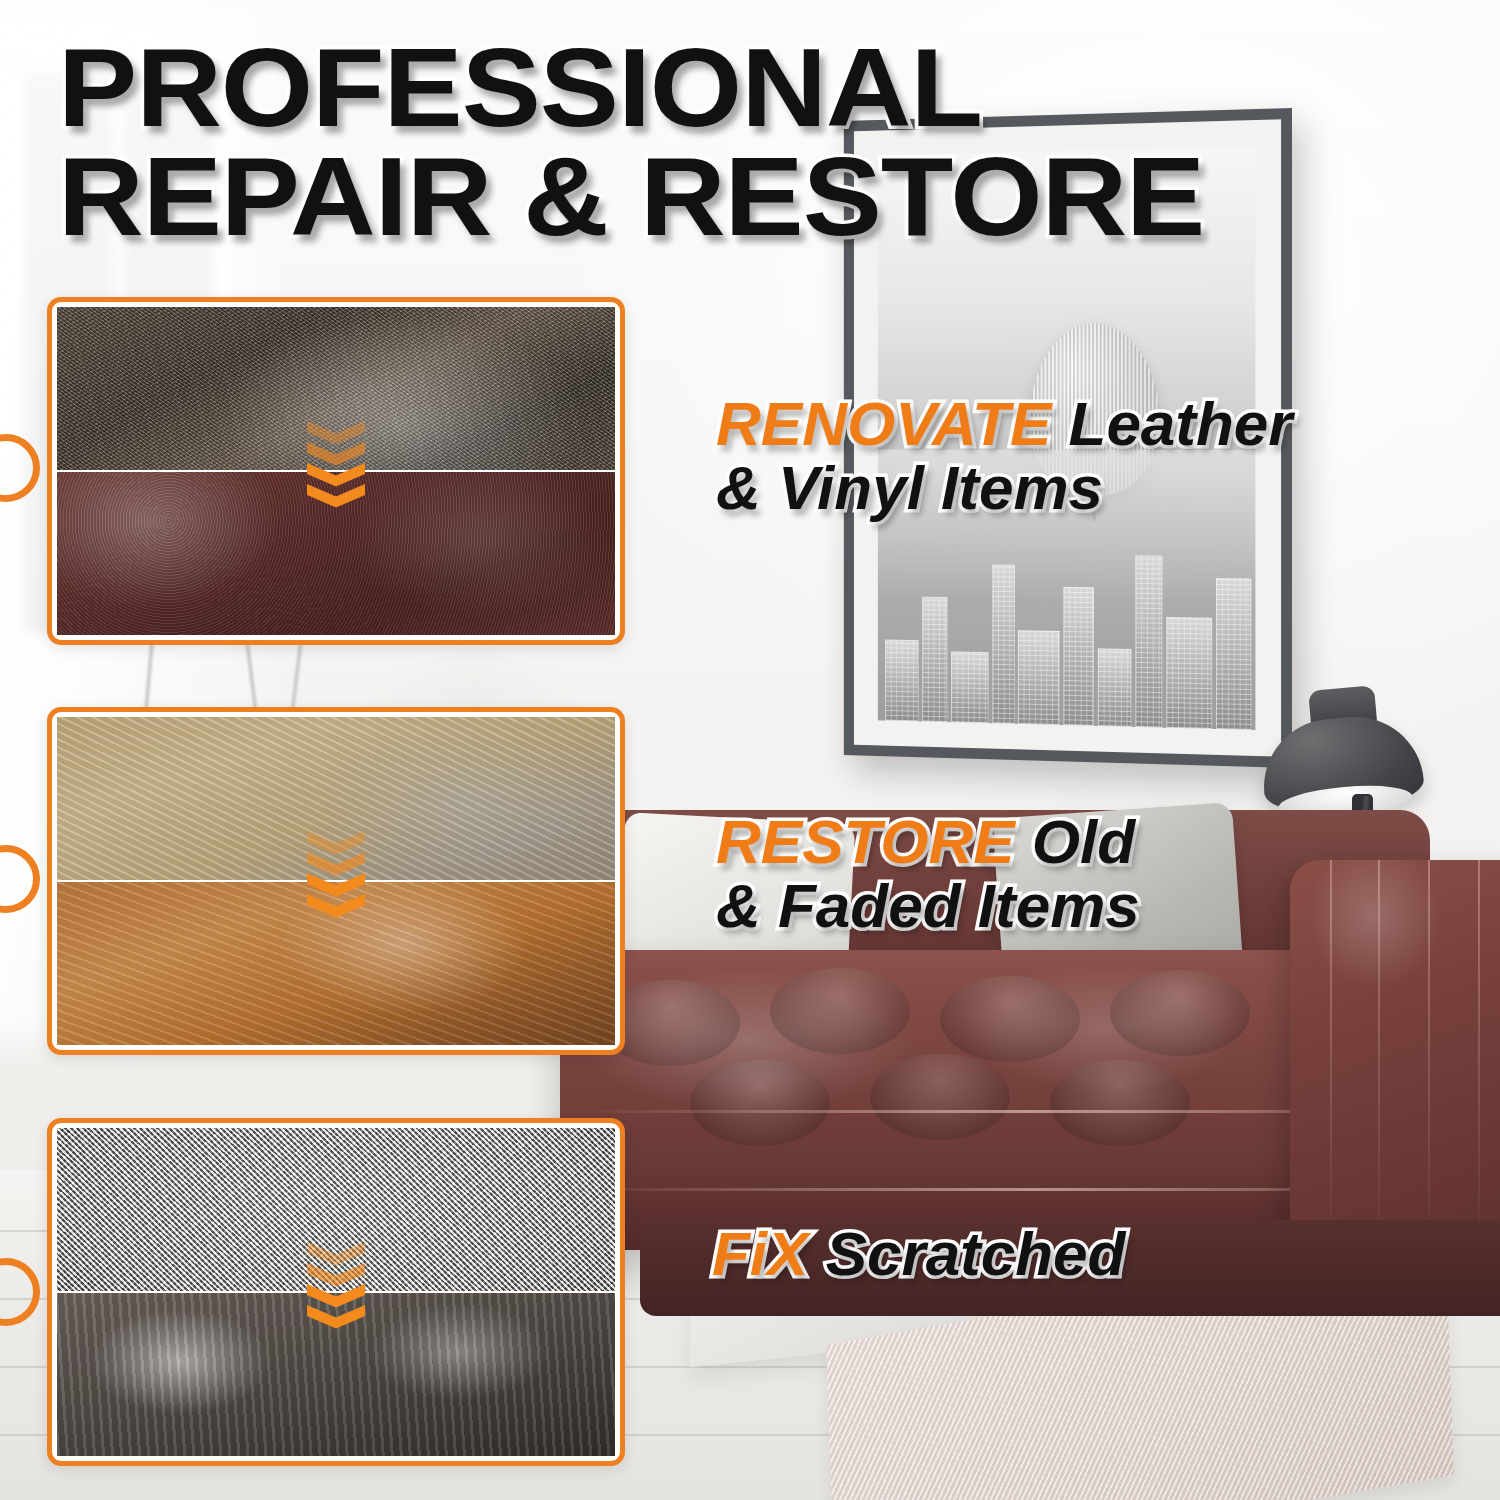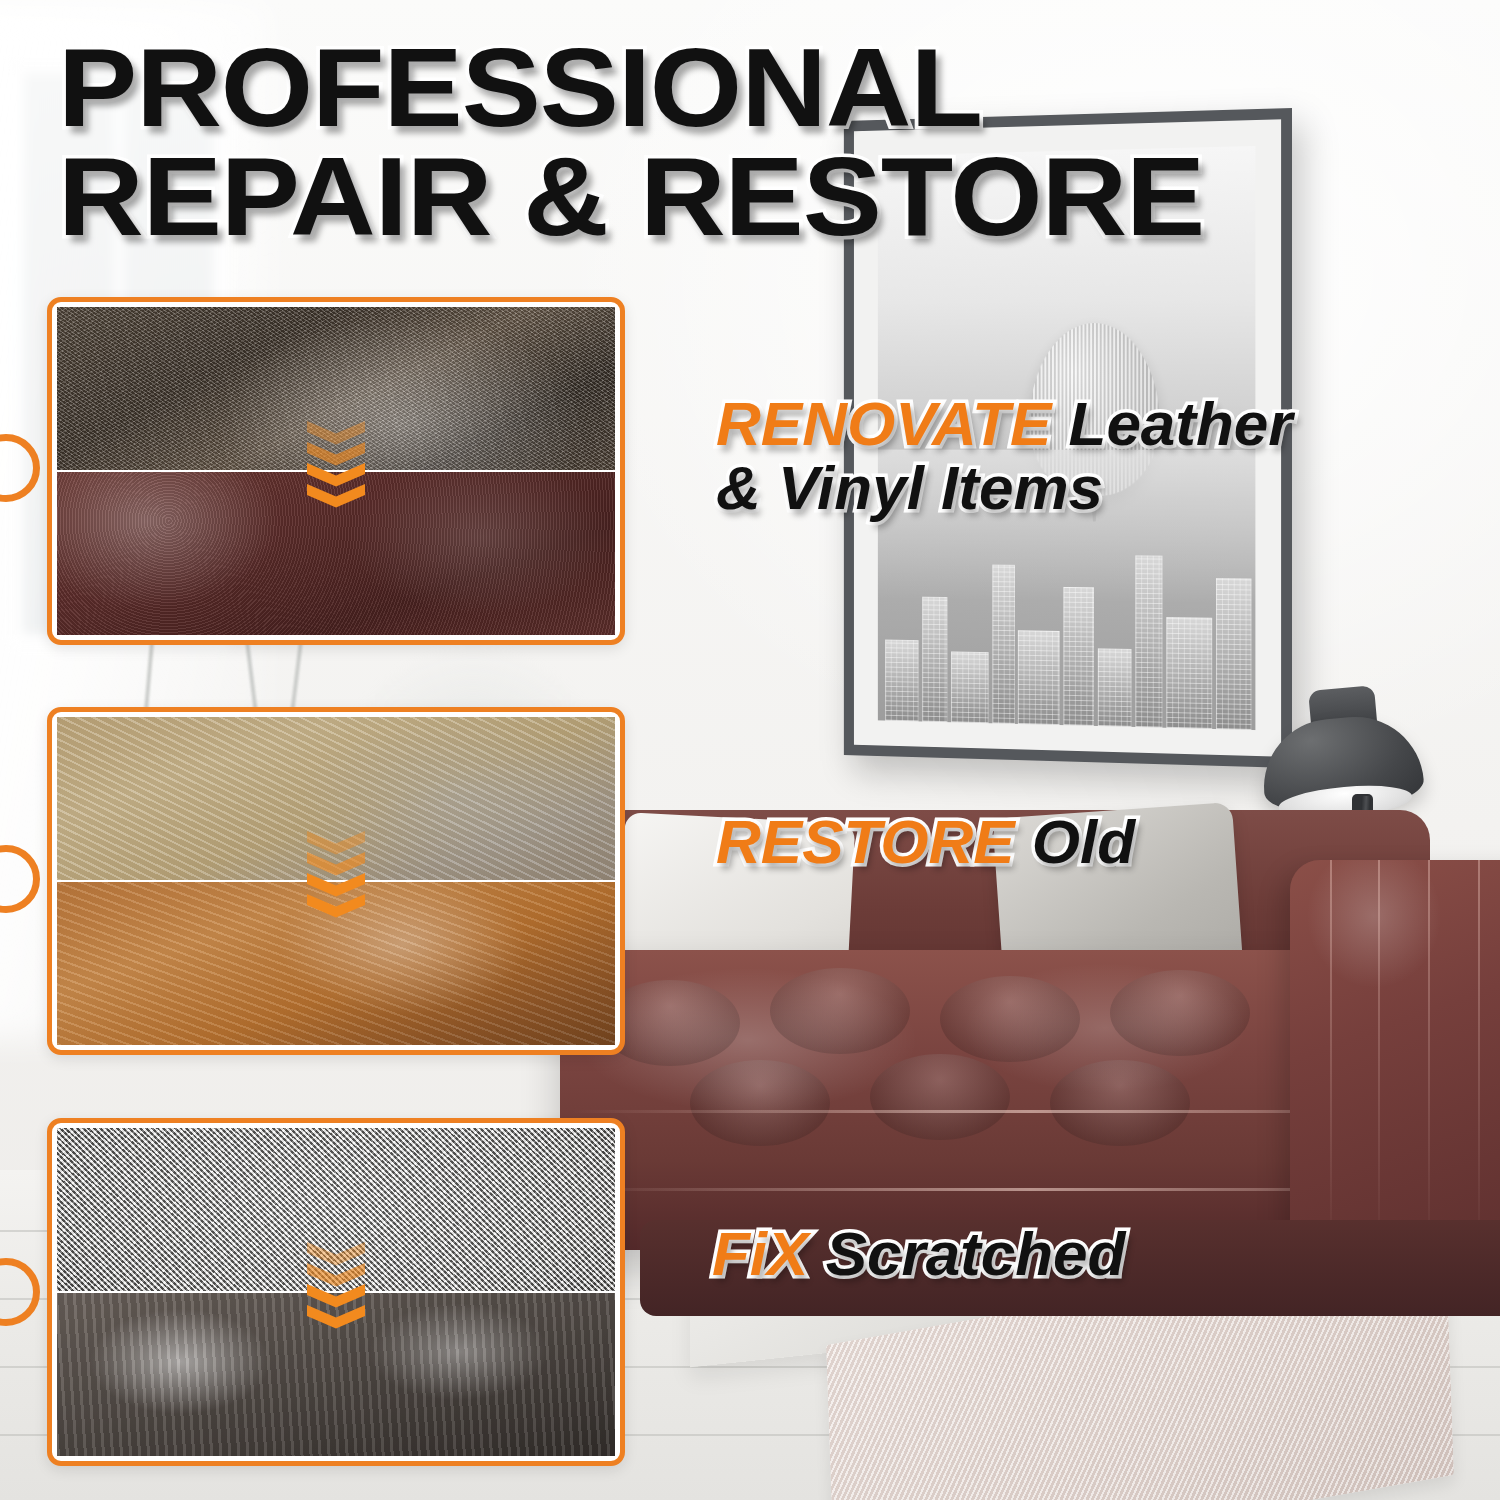--- a/index.html
+++ b/index.html
@@ -454,17 +454,17 @@
         <div class="chev c3"></div>
         <div class="chev c4"></div>
     </div>
   </div>
 
   <div class="headline">PROFESSIONAL
 REPAIR &amp; RESTORE</div>
 
   <div class="feature" id="f1"><span class="kw">RENOVATE</span><span> Leather</span><span class="l2">&amp; Vinyl Items</span></div>
 
-  <div class="feature" id="f2"><span class="kw">RESTORE</span><span> Old</span></div>
+  <div class="feature" id="f2"><span class="kw">RESTORE</span><span> Old</span><span class="l2">&amp; Faded Items</span></div>
 
   <div class="feature" id="f3"><span class="kw">FiX</span><span> Scratched</span></div>
 
 </div>
 
 </body></html>

